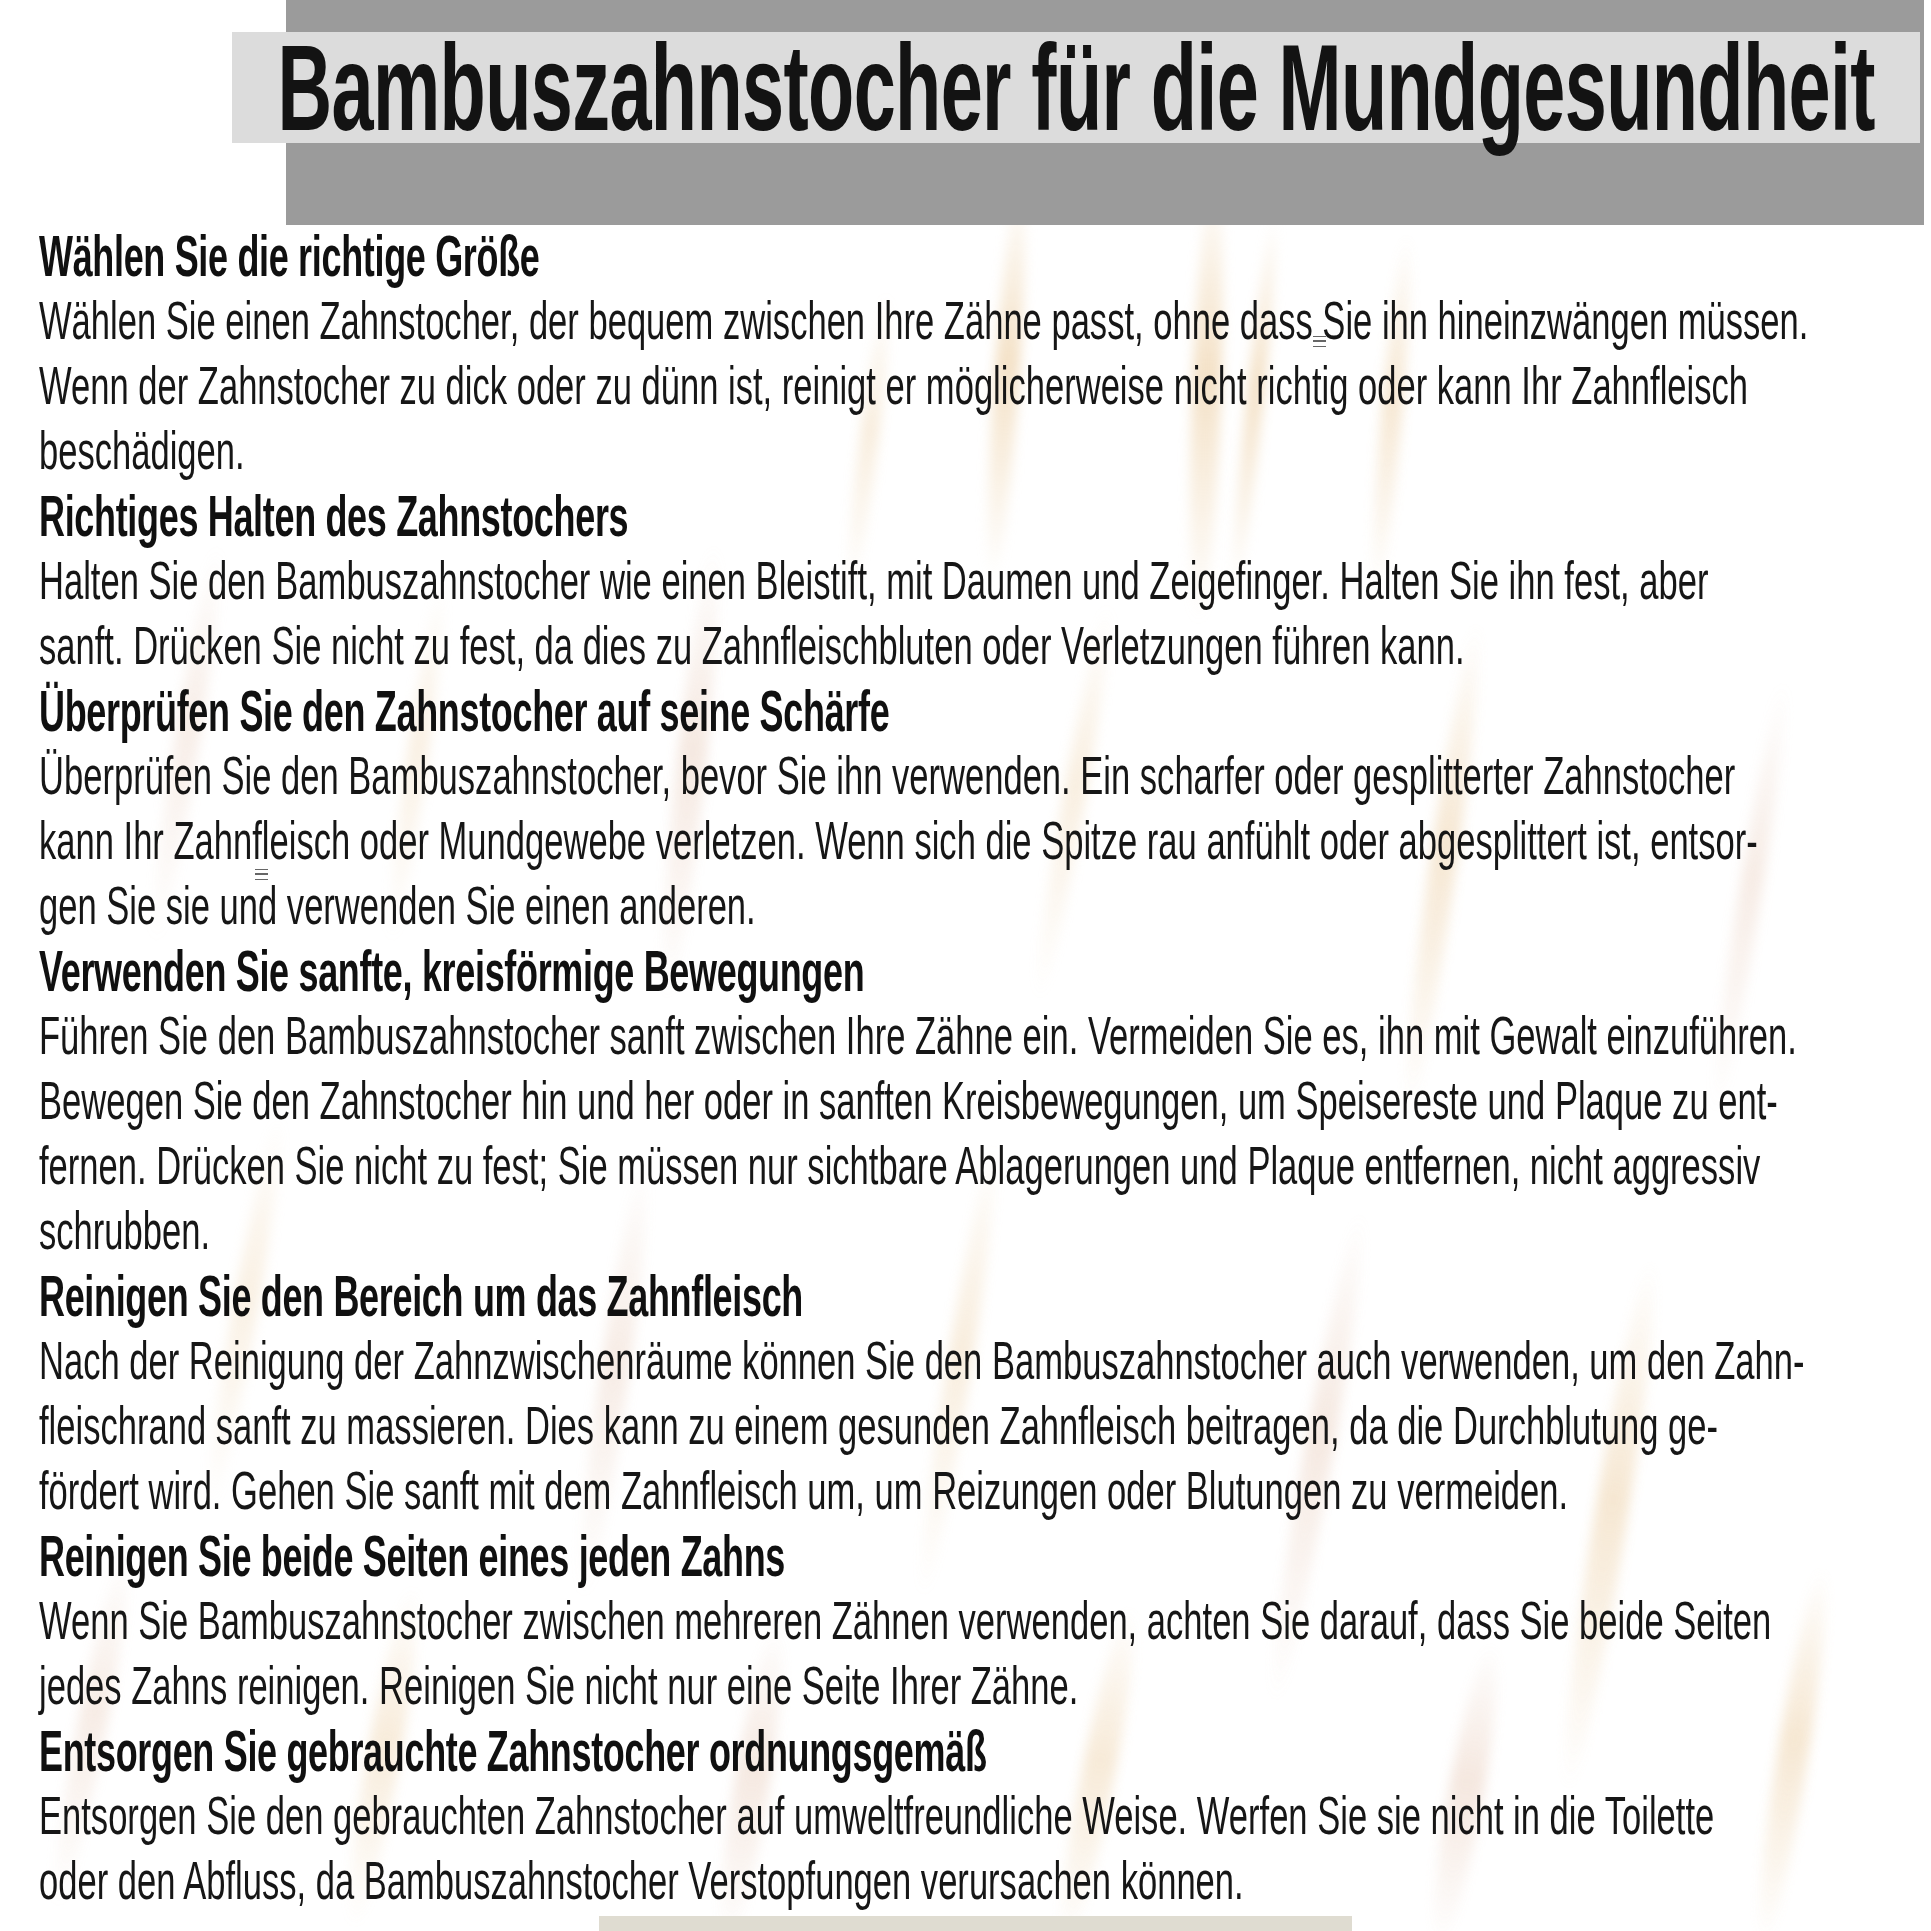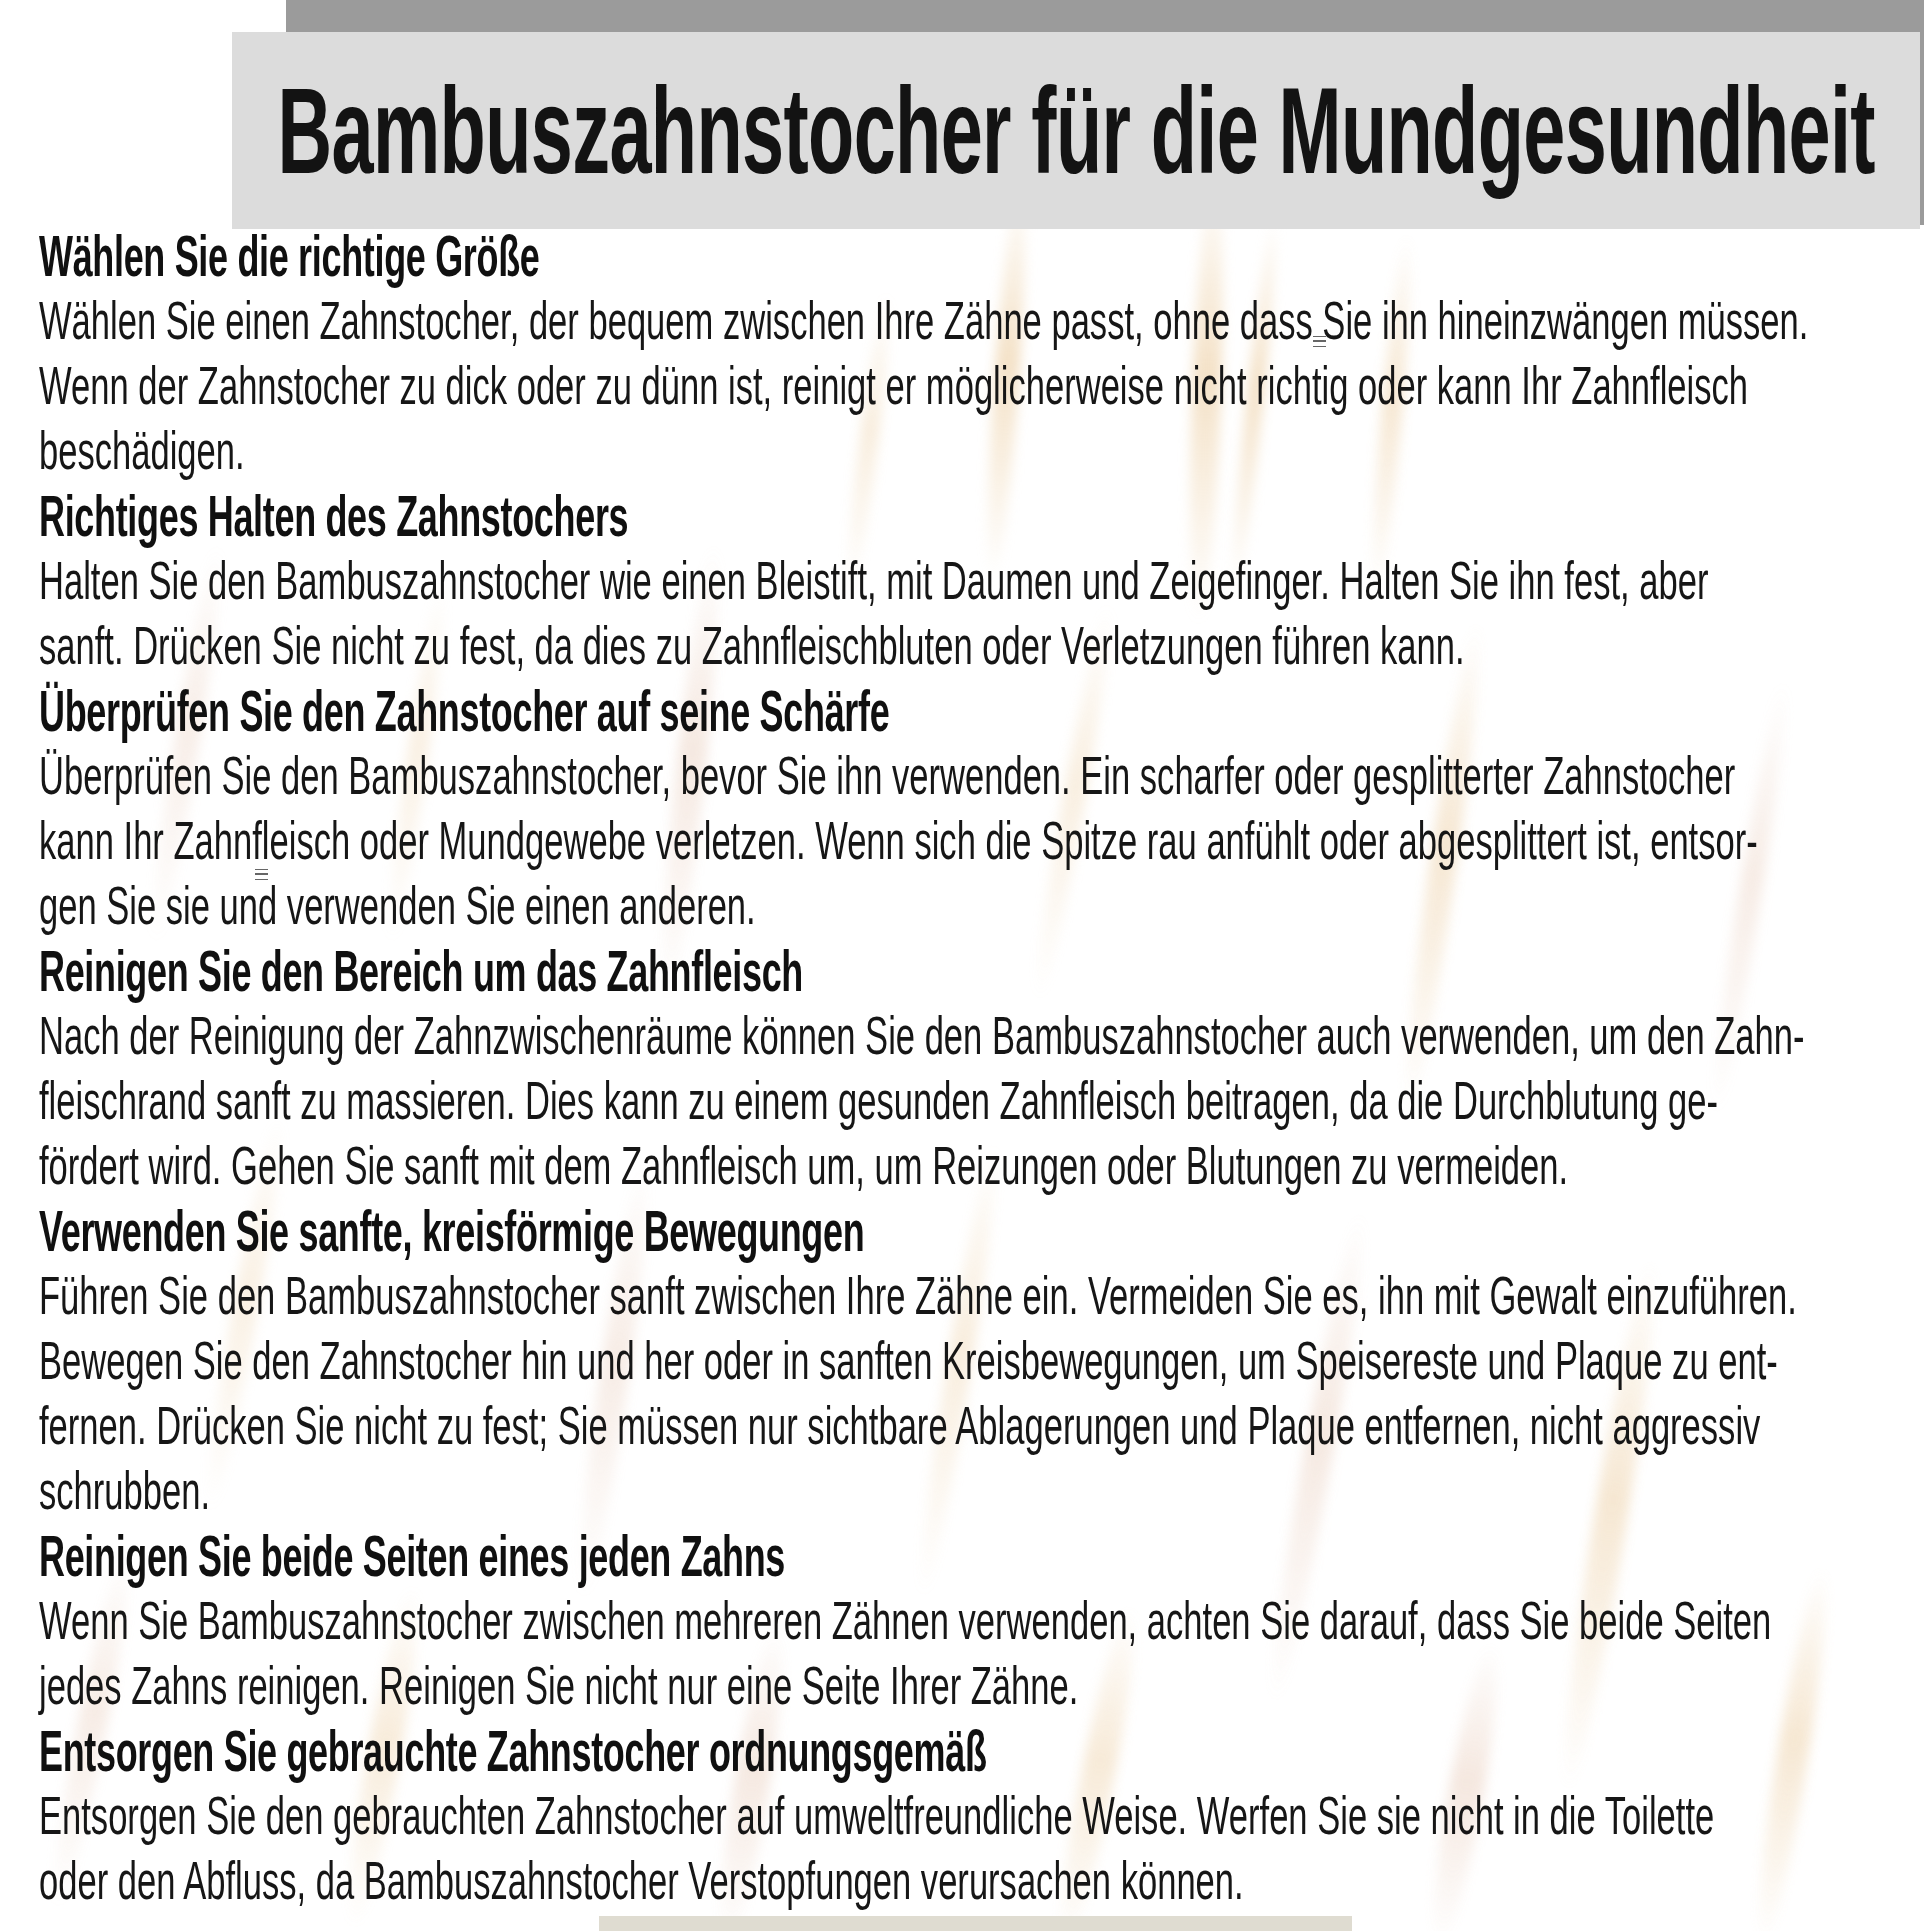--- a/index.html
+++ b/index.html
@@ -8,21 +8,21 @@
     font-family:"Liberation Sans", sans-serif;color:#141414;
   }
   
   .streak{position:absolute;border-radius:50%;filter:blur(5.8px);pointer-events:none;}
   .sv{background:linear-gradient(to bottom, rgba(242,224,196,0), rgba(238,210,170,0.65) 45%, rgba(242,224,196,0));}
   .sp{background:linear-gradient(to bottom, rgba(238,212,196,0), rgba(230,198,178,0.55) 45%, rgba(238,212,196,0));}
   .bottom-strip{position:absolute;left:599px;top:1916px;width:753px;height:15.4px;background:#d9d6c9;opacity:.85;}
   
   .band{position:absolute;left:286px;top:0;width:1638px;height:225px;background:#9b9b9b;}
   .title-box{
-    position:absolute;left:232px;top:32px;width:1688px;height:197px;background:#dcdcdc;
+    position:absolute;left:232px;top:32px;width:1688px;height:111px;background:#dcdcdc;
     display:flex;align-items:center;justify-content:center;
   }
   .title-text{
     font-size:122px;font-weight:700;white-space:nowrap;color:#131313;
     transform:scaleX(0.62);transform-origin:50% 50%;letter-spacing:-1px;
   }
   
   .content{position:absolute;left:39px;top:223px;width:1892px;}
   .line{height:65px;line-height:65px;white-space:nowrap;transform-origin:0 50%;}
   .b{font-size:54px;font-weight:400;transform:scaleX(0.64);color:#161616;}
@@ -83,32 +83,32 @@
     </div>
 
     <div>
       <div class="line h">Überprüfen Sie den Zahnstocher auf seine Schärfe</div>
       <div class="line b">Überprüfen Sie den Bambuszahnstocher, bevor Sie ihn verwenden. Ein scharfer oder gesplitterter Zahnstocher</div>
       <div class="line b">kann Ihr Zahnfleisch oder Mundgewebe verletzen. Wenn sich die Spitze rau anfühlt oder abgesplittert ist, entsor-</div>
       <div class="line b">gen Sie sie und verwenden Sie einen anderen.</div>
     </div>
 
     <div>
-      <div class="line h">Reinigen Sie den Bereich um das Zahnfleisch</div>
-      <div class="line b">Nach der Reinigung der Zahnzwischenräume können Sie den Bambuszahnstocher auch verwenden, um den Zahn-</div>
-      <div class="line b">fleischrand sanft zu massieren. Dies kann zu einem gesunden Zahnfleisch beitragen, da die Durchblutung ge-</div>
-      <div class="line b">fördert wird. Gehen Sie sanft mit dem Zahnfleisch um, um Reizungen oder Blutungen zu vermeiden.</div>
-    </div>
-
-    <div>
       <div class="line h">Verwenden Sie sanfte, kreisförmige Bewegungen</div>
       <div class="line b">Führen Sie den Bambuszahnstocher sanft zwischen Ihre Zähne ein. Vermeiden Sie es, ihn mit Gewalt einzuführen.</div>
       <div class="line b">Bewegen Sie den Zahnstocher hin und her oder in sanften Kreisbewegungen, um Speisereste und Plaque zu ent-</div>
       <div class="line b">fernen. Drücken Sie nicht zu fest; Sie müssen nur sichtbare Ablagerungen und Plaque entfernen, nicht aggressiv</div>
       <div class="line b">schrubben.</div>
+    </div>
+
+    <div>
+      <div class="line h">Reinigen Sie den Bereich um das Zahnfleisch</div>
+      <div class="line b">Nach der Reinigung der Zahnzwischenräume können Sie den Bambuszahnstocher auch verwenden, um den Zahn-</div>
+      <div class="line b">fleischrand sanft zu massieren. Dies kann zu einem gesunden Zahnfleisch beitragen, da die Durchblutung ge-</div>
+      <div class="line b">fördert wird. Gehen Sie sanft mit dem Zahnfleisch um, um Reizungen oder Blutungen zu vermeiden.</div>
     </div>
 
     <div>
       <div class="line h">Reinigen Sie beide Seiten eines jeden Zahns</div>
       <div class="line b">Wenn Sie Bambuszahnstocher zwischen mehreren Zähnen verwenden, achten Sie darauf, dass Sie beide Seiten</div>
       <div class="line b">jedes Zahns reinigen. Reinigen Sie nicht nur eine Seite Ihrer Zähne.</div>
     </div>
 
     <div>
       <div class="line h">Entsorgen Sie gebrauchte Zahnstocher ordnungsgemäß</div>

